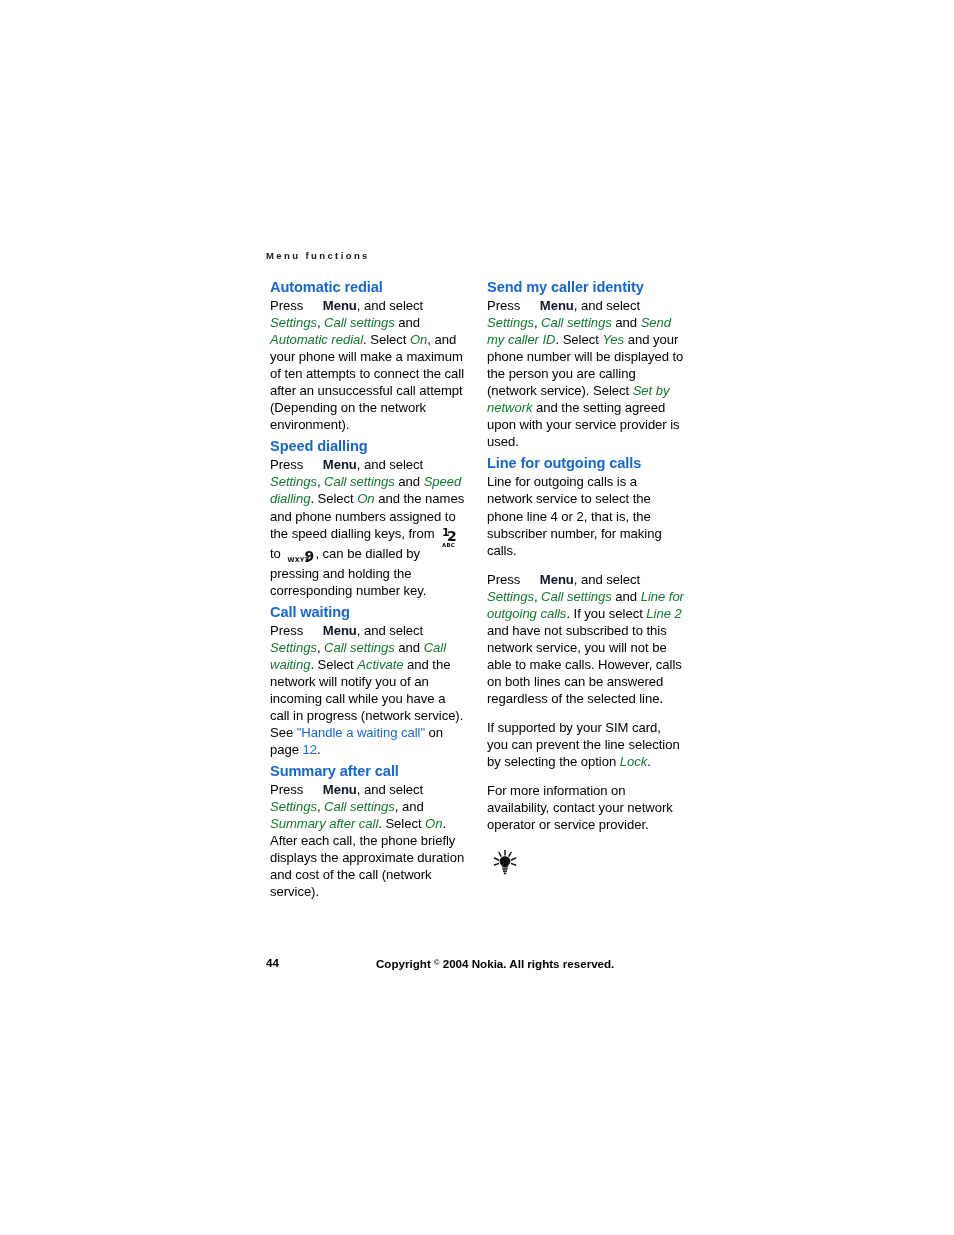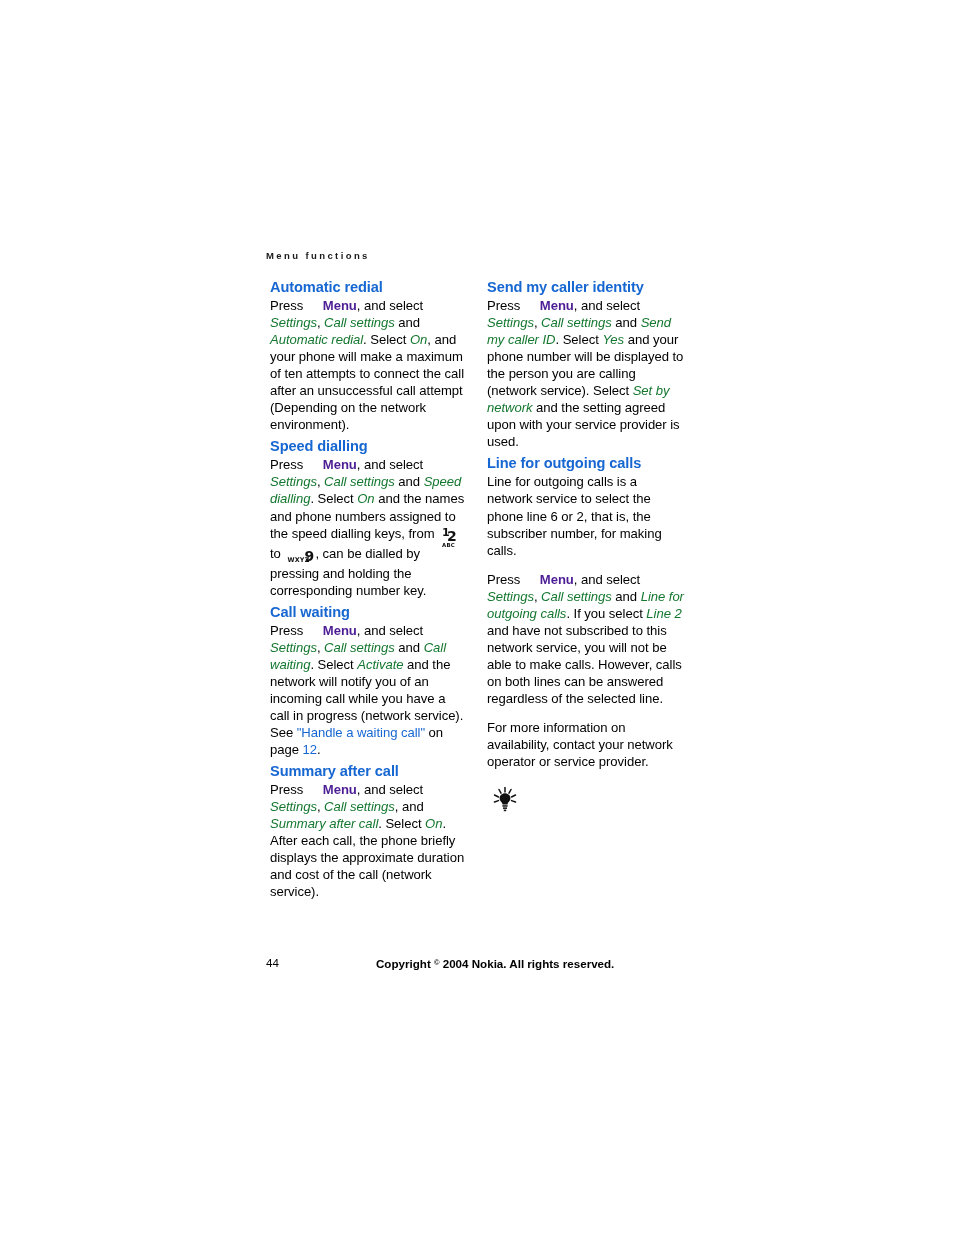--- a/index.html
+++ b/index.html
@@ -63,21 +63,21 @@
 
   p.body {
     margin: 0;
     font-size: 13.1px;
     line-height: 17.05px;
     color: #000000;
     letter-spacing: -0.05px;
   }
   p.body + p.body { margin-top: 12px; }
 
-  .b  { font-weight: bold; color: #4c1d95; padding-left: 16px; }
+  .b  { font-weight: bold; color: #0f172a; padding-left: 16px; }
   .i  { font-style: italic; color: #14772f; }
   .lnk { color: #1767d2; }
 
   
   .keycap {
     display: inline-block;
     position: relative;
     vertical-align: -3px;
     font-family: "DejaVu Sans", sans-serif;
     color: #111;
@@ -145,21 +145,21 @@
     top: 956px;
     width: 428px;
     font-size: 11.6px;
     line-height: 14px;
     color: #000;
   }
   .footer .folio {
     position: absolute;
     left: 0px;
     top: 0px;
-    font-weight: 400;
+    font-weight: 700;
   }
   .footer .copy {
     position: absolute;
     left: 110px;
     top: 0px;
     font-weight: 600;
     white-space: nowrap;
     text-align: right;
   }
   .footer .copy sup { font-size: 7.5px; vertical-align: 3px; }
@@ -190,22 +190,23 @@
           <p class="body"><span>Press </span><span class="b">Menu</span><span>, and select </span><span class="i">Settings</span><span>, </span><span class="i">Call settings</span><span>, and </span><span class="i">Summary after call</span><span>. Select </span><span class="i">On</span><span>. After each call, the phone briefly displays the approximate duration and cost of the call (network service).</span></p>
         </div>
       </div>
     <div class="col col-right" id="col-right">
         <div class="sec">
           <h2 class="sec-head">Send my caller identity</h2>
           <p class="body"><span>Press </span><span class="b">Menu</span><span>, and select </span><span class="i">Settings</span><span>, </span><span class="i">Call settings</span><span> and </span><span class="i">Send my caller ID</span><span>. Select </span><span class="i">Yes</span><span> and your phone number will be displayed to the person you are calling (network service). Select </span><span class="i">Set by network</span><span> and the setting agreed upon with your service provider is used.</span></p>
         </div>
         <div class="sec">
           <h2 class="sec-head">Line for outgoing calls</h2>
-          <p class="body"><span>Line for outgoing calls is a network service to select the phone line 6 or 2, that is, the subscriber number, for making calls.</span></p>
+          <p class="body"><span>Line for outgoing calls is a network service to select the phone line 4 or 2, that is, the subscriber number, for making calls.</span></p>
           <p class="body"><span>Press </span><span class="b">Menu</span><span>, and select </span><span class="i">Settings</span><span>, </span><span class="i">Call settings</span><span> and </span><span class="i">Line for outgoing calls</span><span>. If you select </span><span class="i">Line 2</span><span> and have not subscribed to this network service, you will not be able to make calls. However, calls on both lines can be answered regardless of the selected line.</span></p>
+          <p class="body"><span>If supported by your SIM card, you can prevent the line selection by selecting the option </span><span class="i">Lock</span><span>.</span></p>
           <p class="body"><span>For more information on availability, contact your network operator or service provider.</span></p>
           <div class="tip">
             <span class="tip-icon"><svg viewBox="0 0 30 26" width="30" height="26">
                 <g stroke="#111" stroke-width="1.5" stroke-linecap="round">
                   <line x1="15" y1="0.5" x2="15" y2="5"></line>
                   <line x1="9" y1="2.5" x2="11" y2="6.2"></line>
                   <line x1="21" y1="2.5" x2="19" y2="6.2"></line>
                   <line x1="4.5" y1="8" x2="8.5" y2="10"></line>
                   <line x1="25.5" y1="8" x2="21.5" y2="10"></line>
                   <line x1="4.5" y1="15" x2="8.5" y2="13.6"></line>

